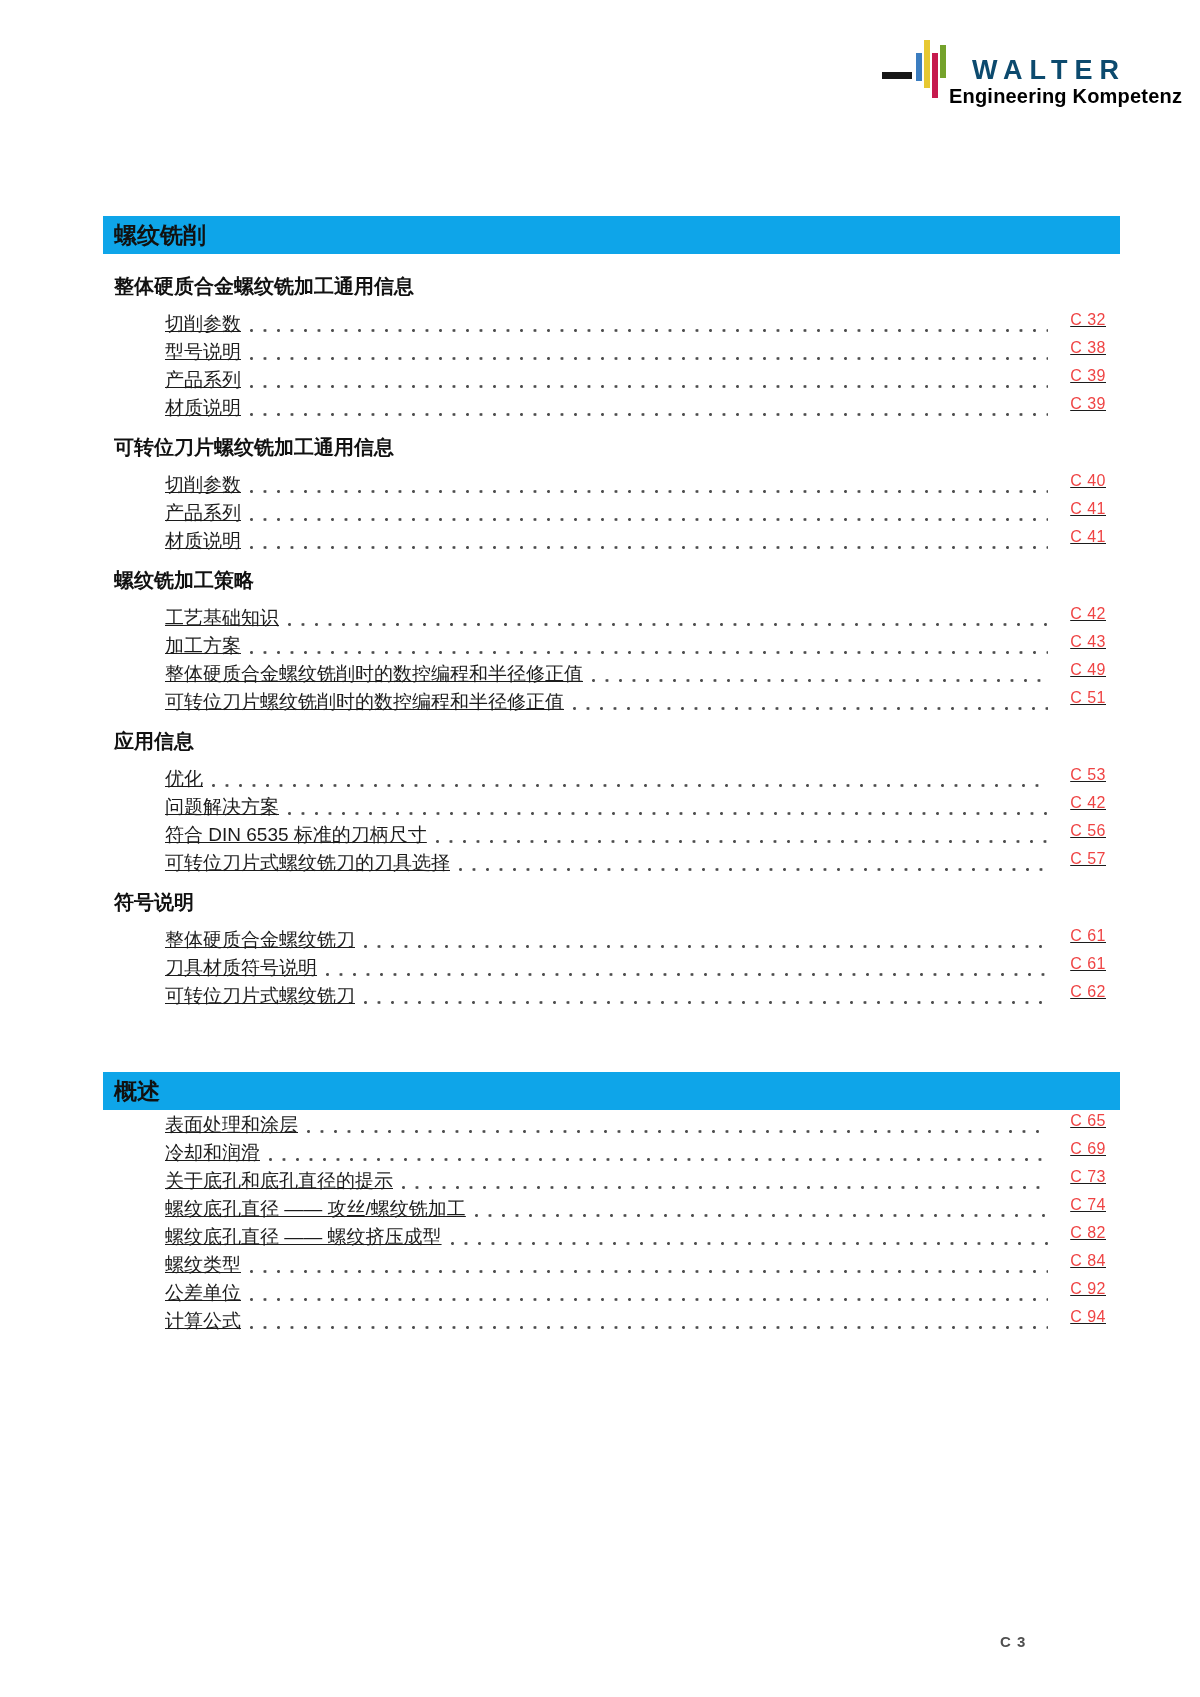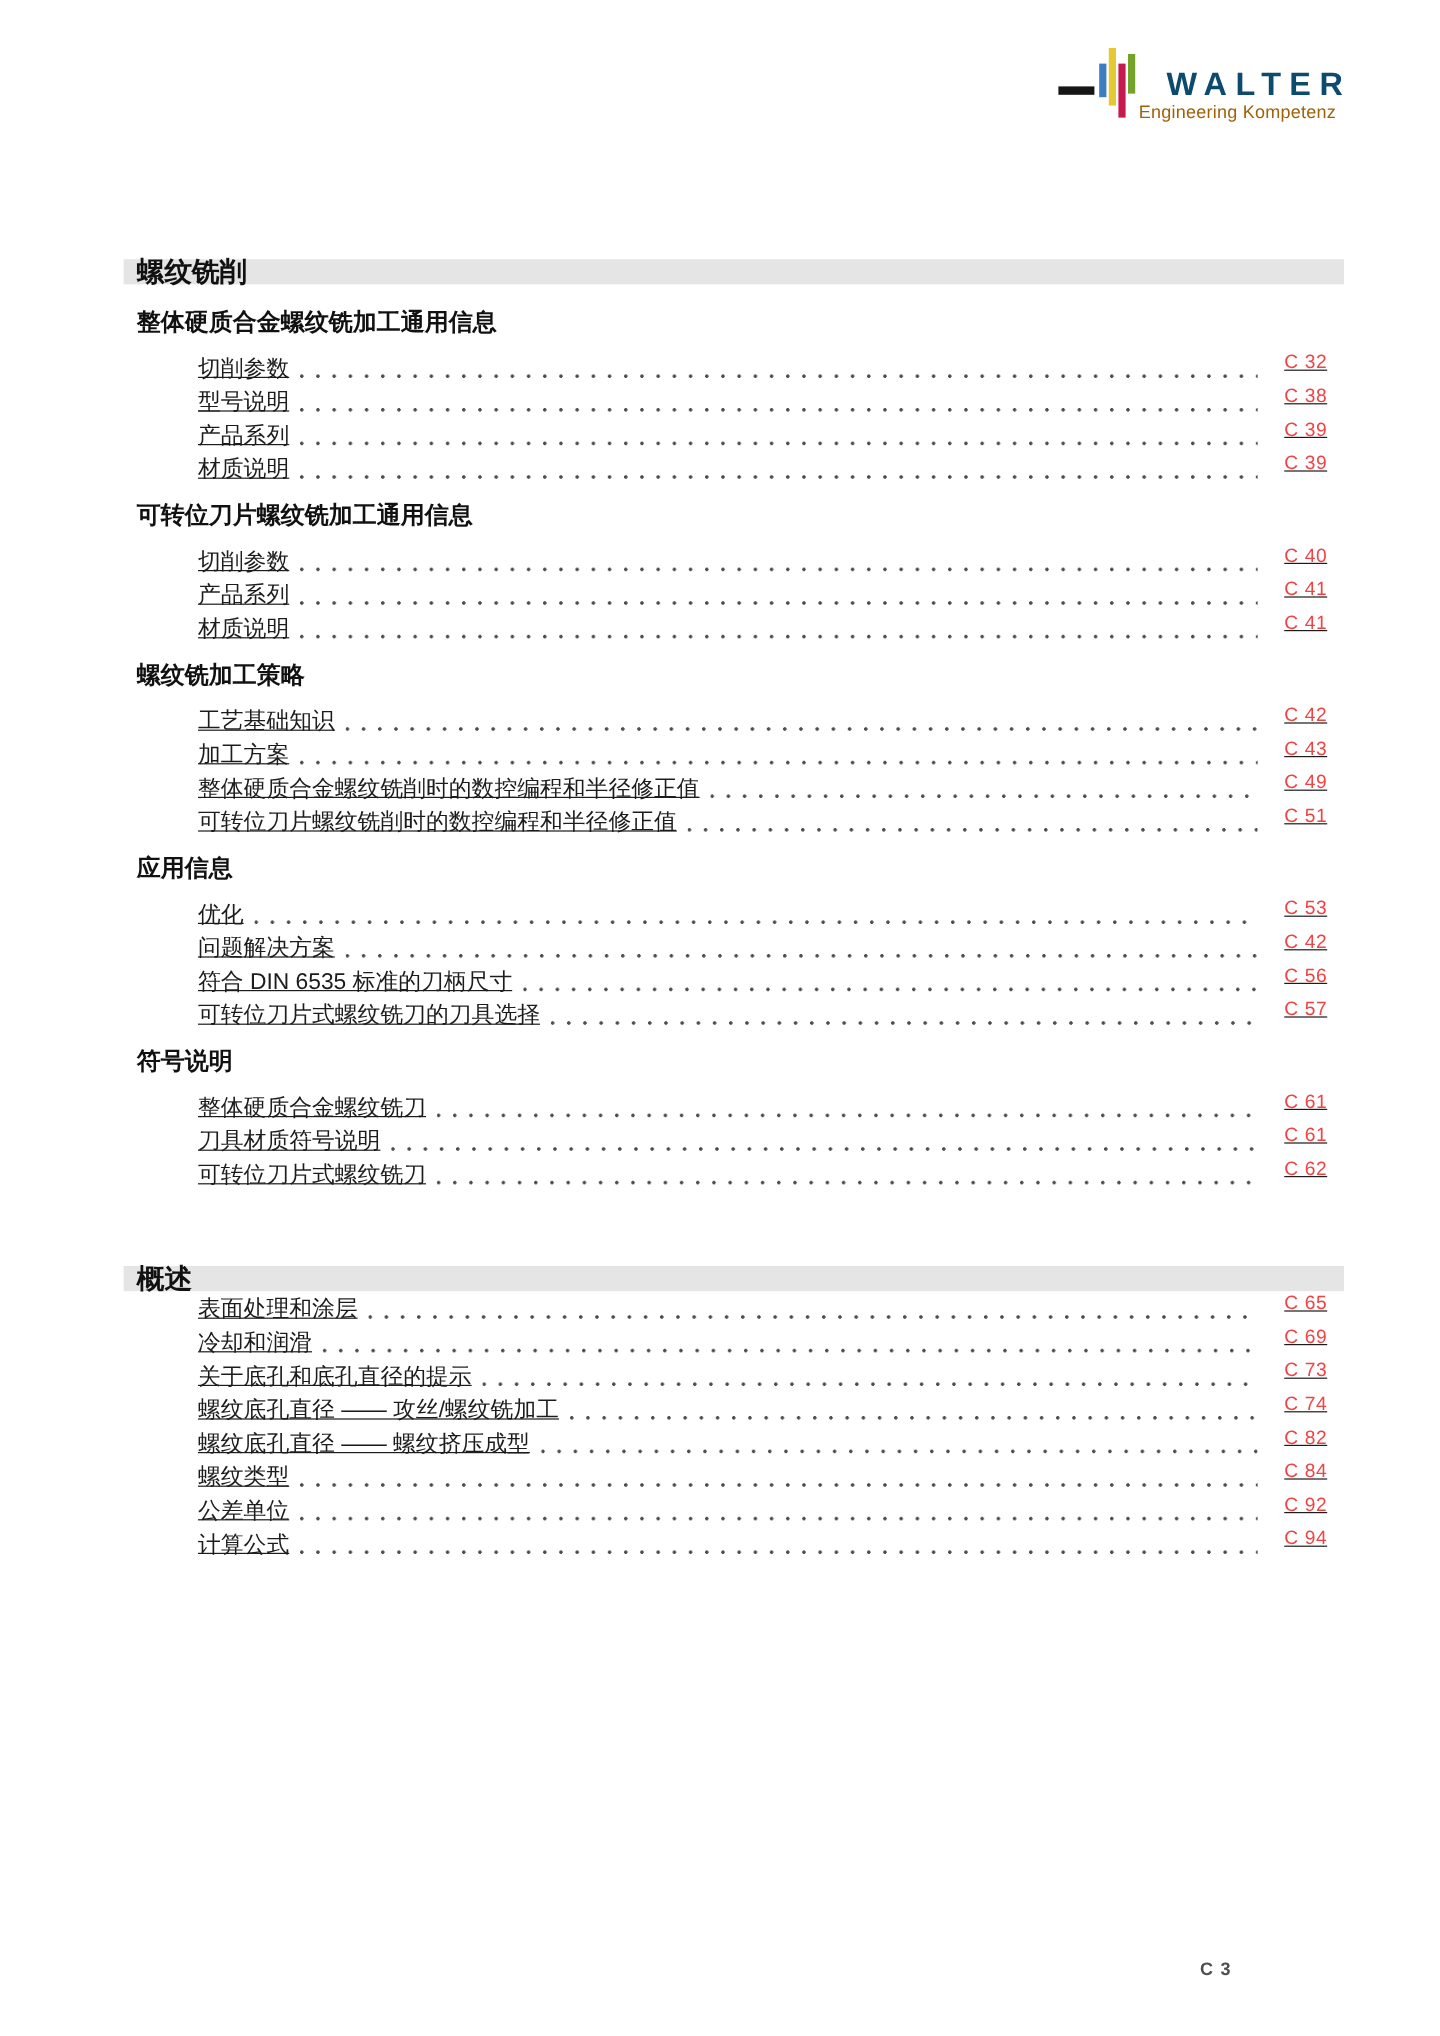--- a/index.html
+++ b/index.html
@@ -28,29 +28,29 @@
   .logo .bar.yellow{left:44px;top:2px; height:48px;}
   .logo .bar.red   {left:52px;top:15px;height:45px;}
   .logo .bar.green {left:60px;top:7px; height:33px;}
   .logo .wordmark{
     position:absolute;left:68px;top:19px;
     font-size:27px;font-weight:700;letter-spacing:7px;
     color:#0c4a6e;line-height:26px;white-space:nowrap;margin-left:24px;
   }
   .logo .tagline{
     position:absolute;left:69px;top:47px;
-    font-size:15px;font-weight:400;color:#a16207;
+    font-size:20px;font-weight:700;color:#000000;
     letter-spacing:0.2px;white-space:nowrap;
   }
 
   
   .toc{position:absolute;left:103px;top:216px;width:1017px;}
   .section + .section{margin-top:61px;}
   .section-bar{
-    height:21px;background:#e5e5e5;
+    height:38px;background:#0ea5e9;
     display:flex;align-items:center;
     padding-left:11px;margin-bottom:20px;
   }
   .section-bar-text{font-size:23px;font-weight:700;color:#111;}
   .group + .group{margin-top:12px;}
   .group-heading{
     height:24px;line-height:24px;
     padding-left:11px;margin-bottom:13px;
     font-size:20px;font-weight:700;color:#111;
   }

